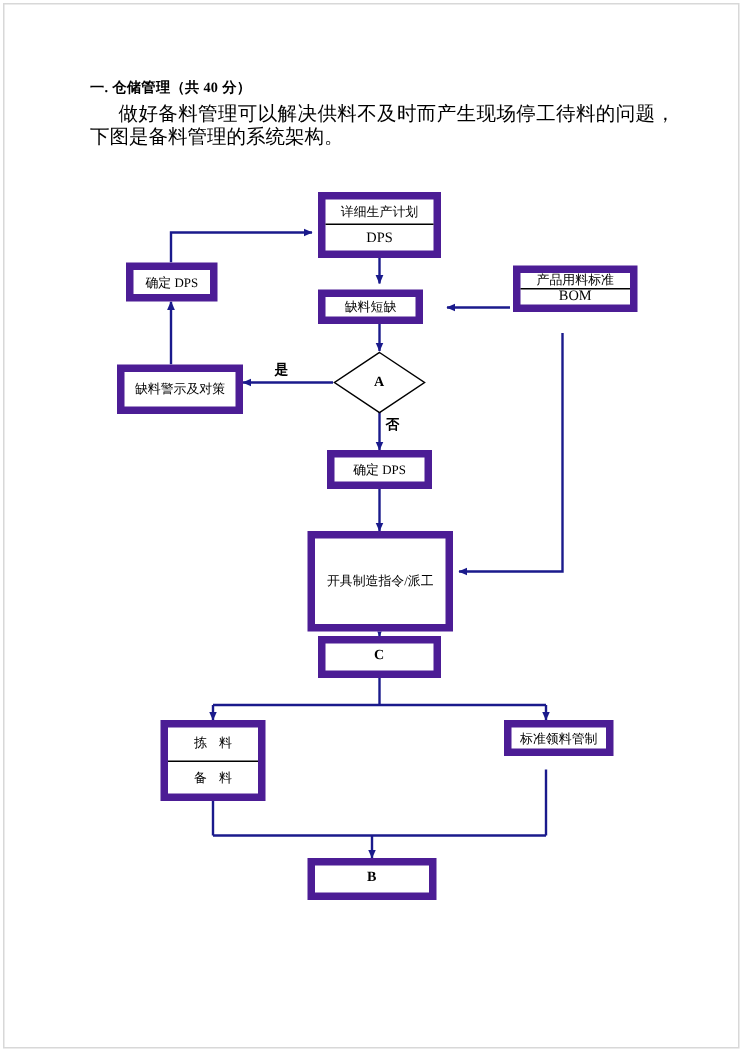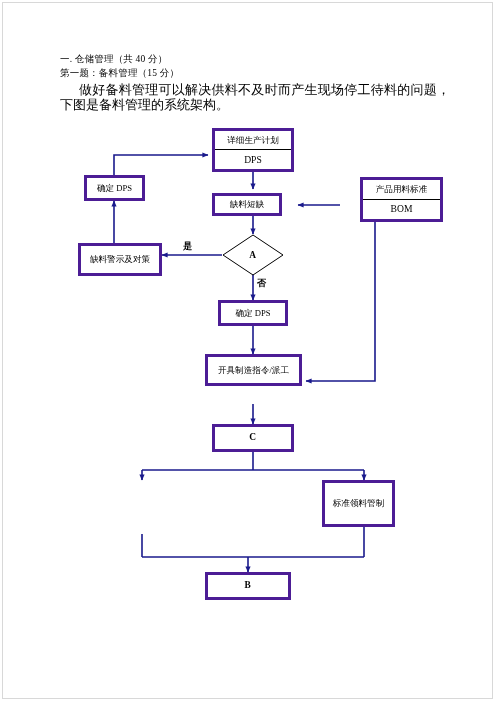--- a/index.html
+++ b/index.html
@@ -29,21 +29,21 @@
   }
 
   
   #text-block {
     position: absolute;
     left: 60px;
     top: 52px;
     width: 390px;
   }
   .heading {
-    font-weight: normal;
+    font-weight: bold;
     font-size: 9.5px;
     line-height: 14px;
     letter-spacing: 0.2px;
     white-space: nowrap;
   }
   .para {
     font-size: 13px;
     line-height: 15px;
     text-indent: 19px;
     margin-top: 2px;
@@ -61,21 +61,21 @@
   #connectors {
     position: absolute;
     left: 0;
     top: 0;
     width: 496px;
     height: 702px;
   }
 
   .node {
     position: absolute;
-    border: 3px solid #4c1d95;
+    border: 5px solid #4c1d95;
     background: #fff;
     box-sizing: border-box;
     display: flex;
     flex-direction: column;
     z-index: 5;
   }
   .cell {
     flex: 1 1 auto;
     display: flex;
     align-items: center;
@@ -133,21 +133,20 @@
     white-space: nowrap;
   }
 </style>
 </head>
 <body>
 
 <div id="page-frame"></div>
 
 <div id="text-block">
   <div class="heading">一. 仓储管理（共 40 分）</div>
-  <div class="heading">第一题：备料管理（15 分）</div>
   <div class="para">做好备料管理可以解决供料不及时而产生现场停工待料的问题，下图是备料管理的系统架构。</div>
 </div>
 
 <div id="diagram">
 
   <svg id="connectors" viewBox="0 0 496 702" xmlns="http://www.w3.org/2000/svg">
     <defs>
       <marker id="arrow" markerWidth="7" markerHeight="7" refX="5.6" refY="3" orient="auto" markerUnits="userSpaceOnUse">
         <path d="M0,0.4 L6,3 L0,5.6 z" fill="#1a1a8c"></path>
       </marker>
@@ -192,21 +191,21 @@
   </div>
 
   <div class="node" style="left:84px; top:175px; width:61px; height:26px;">
     <div class="cell">确定 DPS</div>
   </div>
 
   <div class="node" style="left:212px; top:193px; width:70px; height:23px;">
     <div class="cell">缺料短缺</div>
   </div>
 
-  <div class="node" style="left:360px; top:177px; width:83px; height:45px;">
+  <div class="node" style="left:342px; top:177px; width:83px; height:31px;">
     <div class="cell">产品用料标准</div>
     <div class="cell divider latin">BOM</div>
   </div>
 
   <div class="node" style="left:78px; top:243px; width:84px; height:33px;">
     <div class="cell">缺料警示及对策</div>
   </div>
 
   <div class="diamond-wrap" style="left:222px; top:234px; width:62px; height:42px;">
     <svg width="62" height="42" viewBox="0 0 62 42" xmlns="http://www.w3.org/2000/svg">
@@ -216,30 +215,34 @@
   </div>
 
   <div class="edge-label" style="left:183px; top:240px;">是</div>
 
   <div class="edge-label" style="left:257px; top:277px;">否</div>
 
   <div class="node" style="left:218px; top:300px; width:70px; height:26px;">
     <div class="cell">确定 DPS</div>
   </div>
 
-  <div class="node" style="left:205px; top:354px; width:97px; height:32px;">
+  <div class="node" style="left:205px; top:354px; width:97px; height:67px;">
     <div class="cell">开具制造指令/派工</div>
   </div>
 
   <div class="node" style="left:212px; top:424px; width:82px; height:28px;">
     <div class="cell letter">C</div>
   </div>
 
-
-  <div class="node" style="left:322px; top:480px; width:73px; height:47px;justify-content:flex-end;">
+  <div class="node" style="left:107px; top:480px; width:70px; height:54px;">
+    <div class="cell spaced">拣 料</div>
+    <div class="cell divider spaced">备 料</div>
+  </div>
+
+  <div class="node" style="left:336px; top:480px; width:73px; height:24px;justify-content:flex-end;">
     <div class="cell">标准领料管制</div>
   </div>
 
   <div class="node" style="left:205px; top:572px; width:86px; height:28px;">
     <div class="cell letter">B</div>
   </div>
 
 </div>
 
 </body></html>

